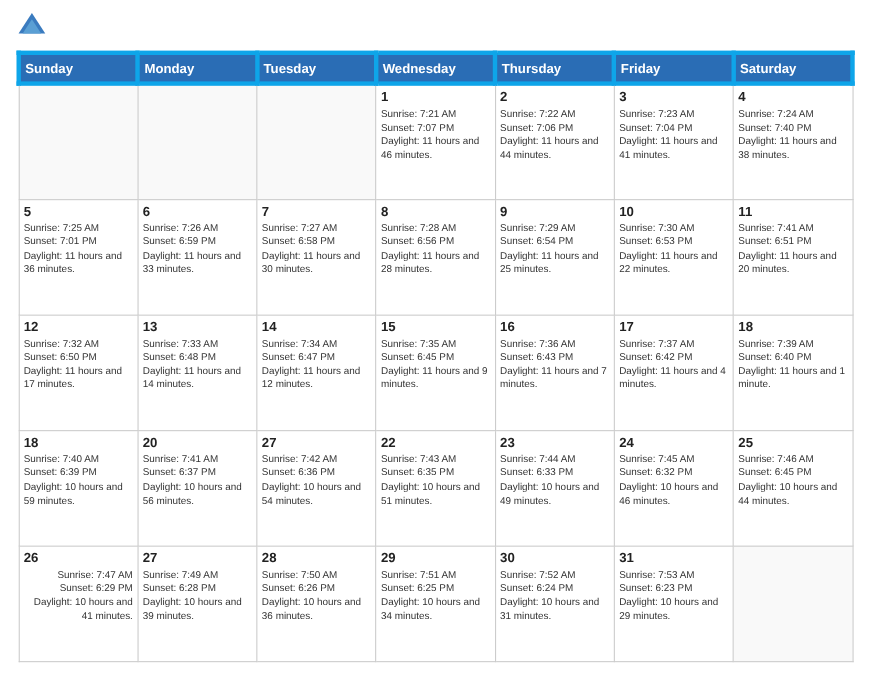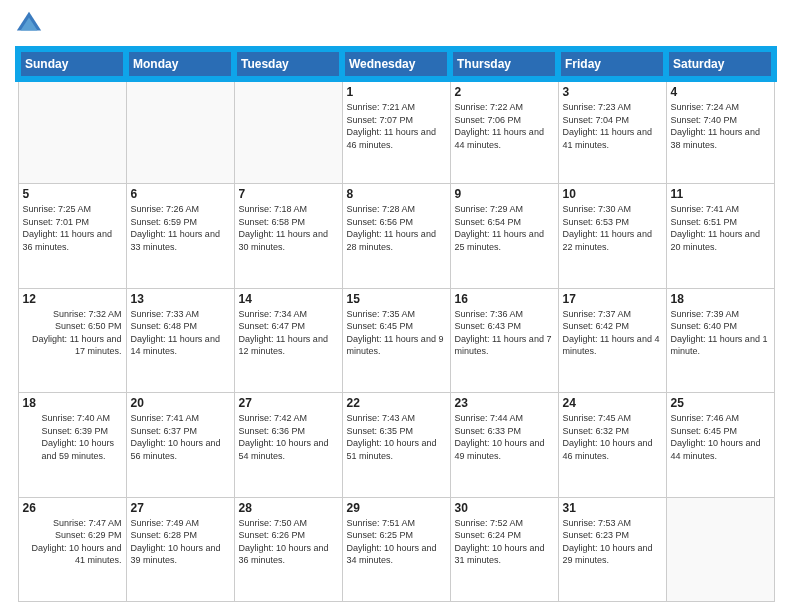--- a/index.html
+++ b/index.html
@@ -98,21 +98,21 @@
       color: #333;
       line-height: 1.4;
     }
     tr.week-row td {
       height: 82px;
     }
     .empty-cell {
       background: #f9f9f9;
     }
     th {
-      border: 6px solid #0ea5e9;
+      border: 4px solid #0ea5e9;
     }
   </style>
 </head>
 <body>
 
 <div class="page">
   <div class="header">
     <div class="logo">
       <svg class="logo-icon" viewBox="0 0 30 30">
         <polygon points="15,2 28,22 2,22" fill="#3a7bbf"></polygon>
@@ -180,21 +180,21 @@
 Daylight: 11 hours and 36 minutes.</div>
             </td>
             <td>
               <span class="day-num">6</span>
               <div class="day-info" style="white-space: pre-line;">Sunrise: 7:26 AM
 Sunset: 6:59 PM
 Daylight: 11 hours and 33 minutes.</div>
             </td>
             <td>
               <span class="day-num">7</span>
-              <div class="day-info" style="white-space: pre-line;">Sunrise: 7:18 AM
+              <div class="day-info" style="white-space: pre-line;">Sunrise: 7:27 AM
 Sunset: 6:58 PM
 Daylight: 11 hours and 30 minutes.</div>
             </td>
             <td>
               <span class="day-num">8</span>
               <div class="day-info" style="white-space: pre-line;">Sunrise: 7:28 AM
 Sunset: 6:56 PM
 Daylight: 11 hours and 28 minutes.</div>
             </td>
             <td>
@@ -212,21 +212,21 @@
             <td>
               <span class="day-num">11</span>
               <div class="day-info" style="white-space: pre-line;">Sunrise: 7:41 AM
 Sunset: 6:51 PM
 Daylight: 11 hours and 20 minutes.</div>
             </td>
           </tr>
           <tr class="week-row">
             <td>
               <span class="day-num">12</span>
-              <div class="day-info" style="white-space: pre-line; text-align: right;">Sunrise: 7:32 AM
+              <div class="day-info" style="white-space: pre-line;">Sunrise: 7:32 AM
 Sunset: 6:50 PM
 Daylight: 11 hours and 17 minutes.</div>
             </td>
             <td>
               <span class="day-num">13</span>
               <div class="day-info" style="white-space: pre-line;">Sunrise: 7:33 AM
 Sunset: 6:48 PM
 Daylight: 11 hours and 14 minutes.</div>
             </td>
             <td>
@@ -256,21 +256,21 @@
             <td>
               <span class="day-num">18</span>
               <div class="day-info" style="white-space: pre-line;">Sunrise: 7:39 AM
 Sunset: 6:40 PM
 Daylight: 11 hours and 1 minute.</div>
             </td>
           </tr>
           <tr class="week-row">
             <td>
               <span class="day-num">18</span>
-              <div class="day-info" style="white-space: pre-line; margin-left: 19px;">Sunrise: 7:40 AM
+              <div class="day-info" style="white-space: pre-line;">Sunrise: 7:40 AM
 Sunset: 6:39 PM
 Daylight: 10 hours and 59 minutes.</div>
             </td>
             <td>
               <span class="day-num">20</span>
               <div class="day-info" style="white-space: pre-line;">Sunrise: 7:41 AM
 Sunset: 6:37 PM
 Daylight: 10 hours and 56 minutes.</div>
             </td>
             <td>

